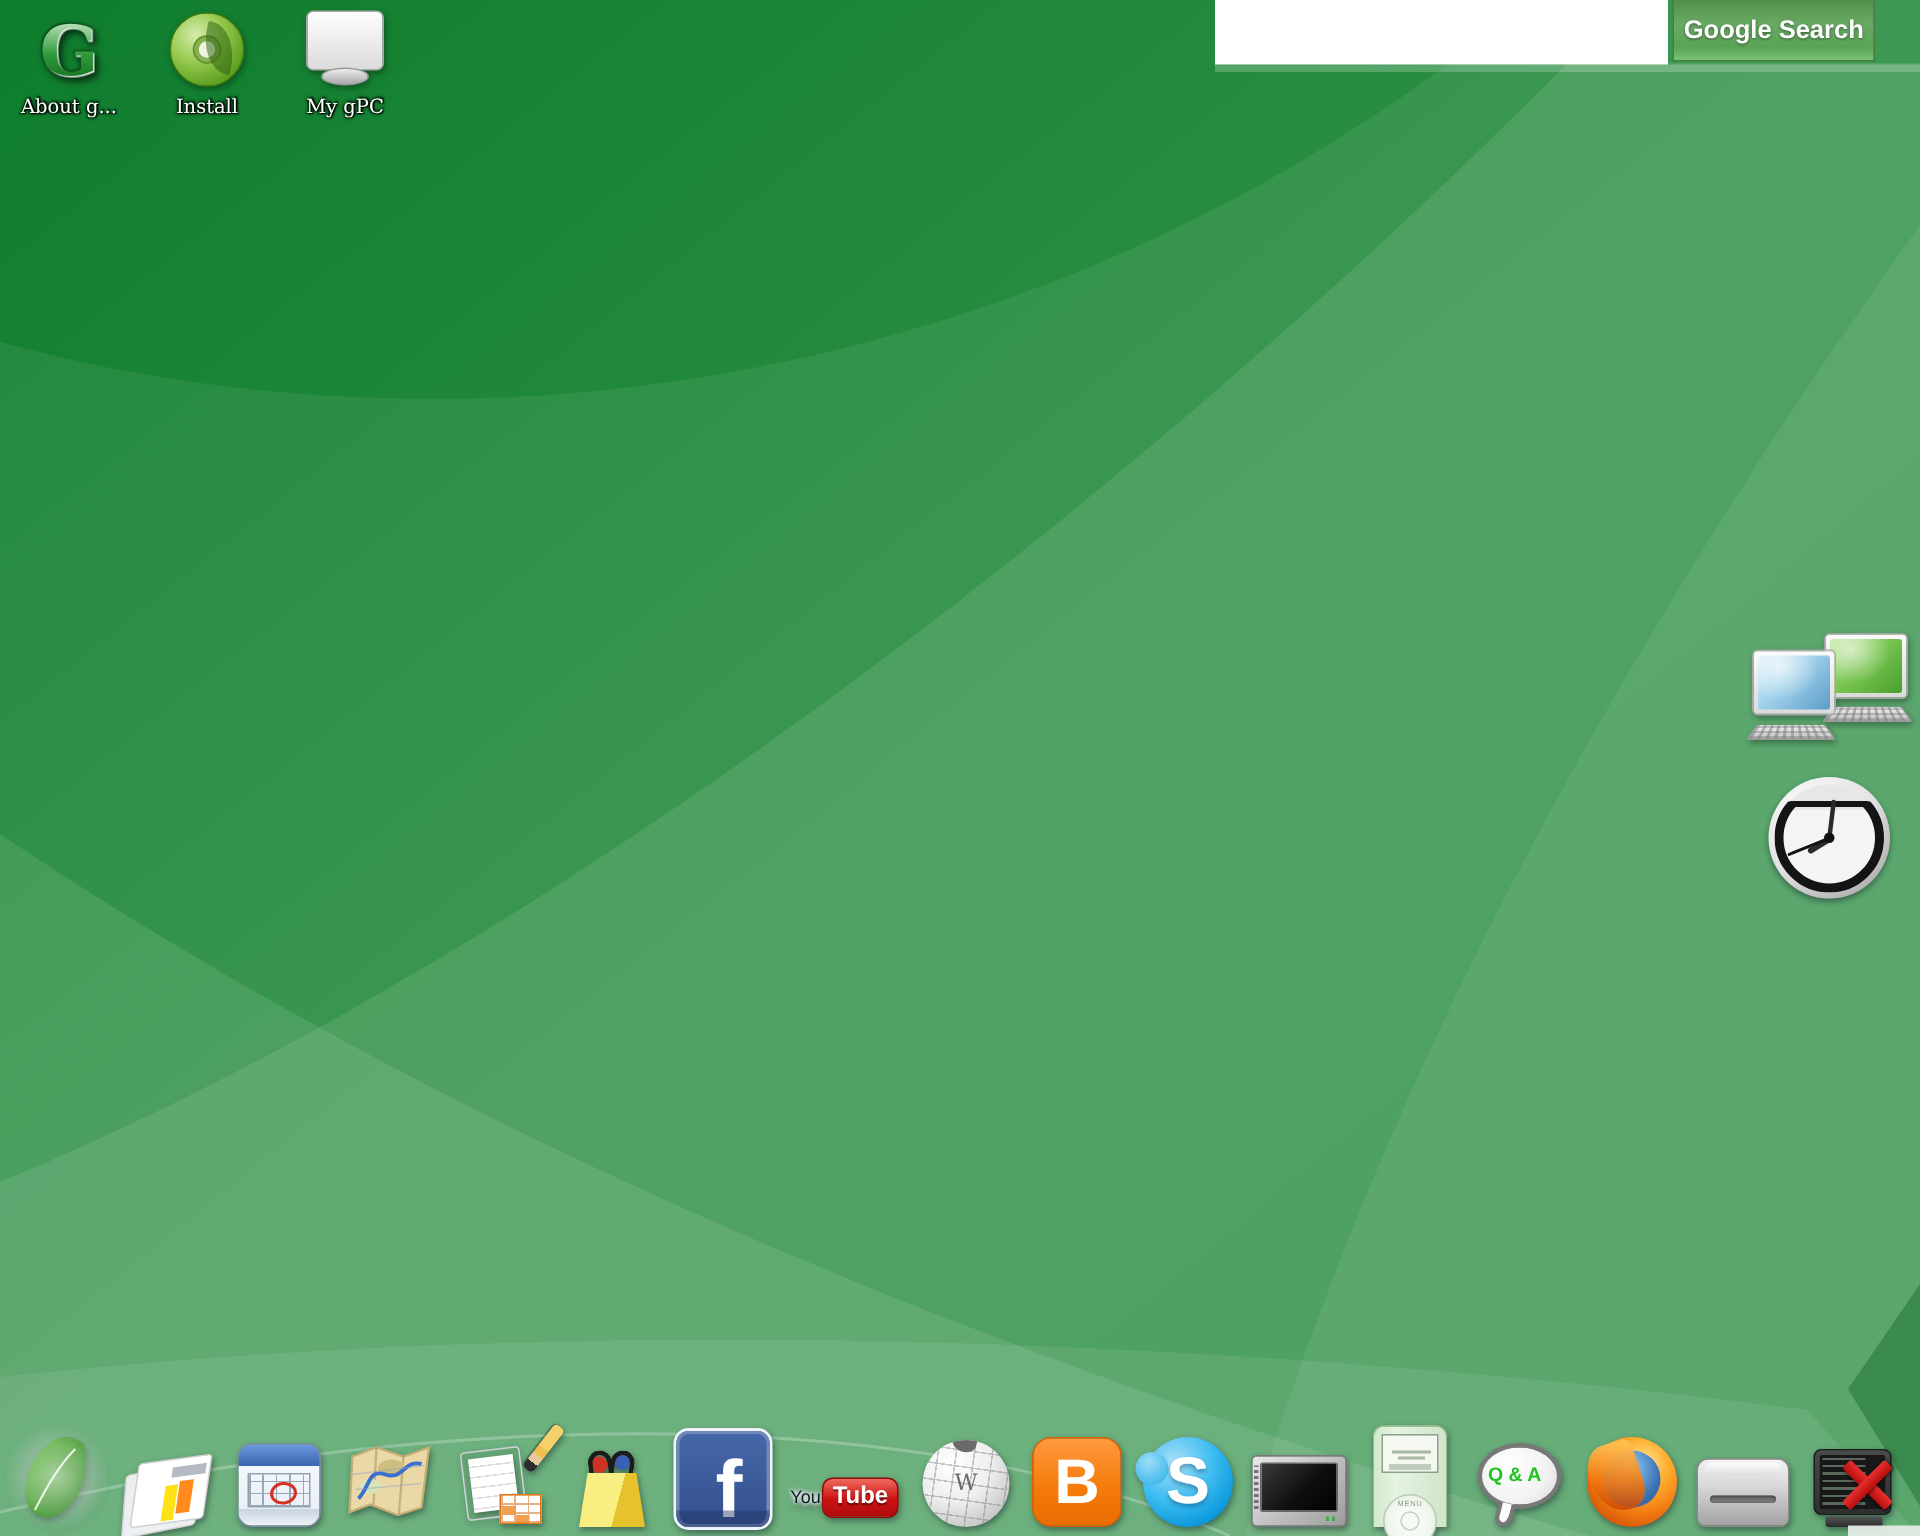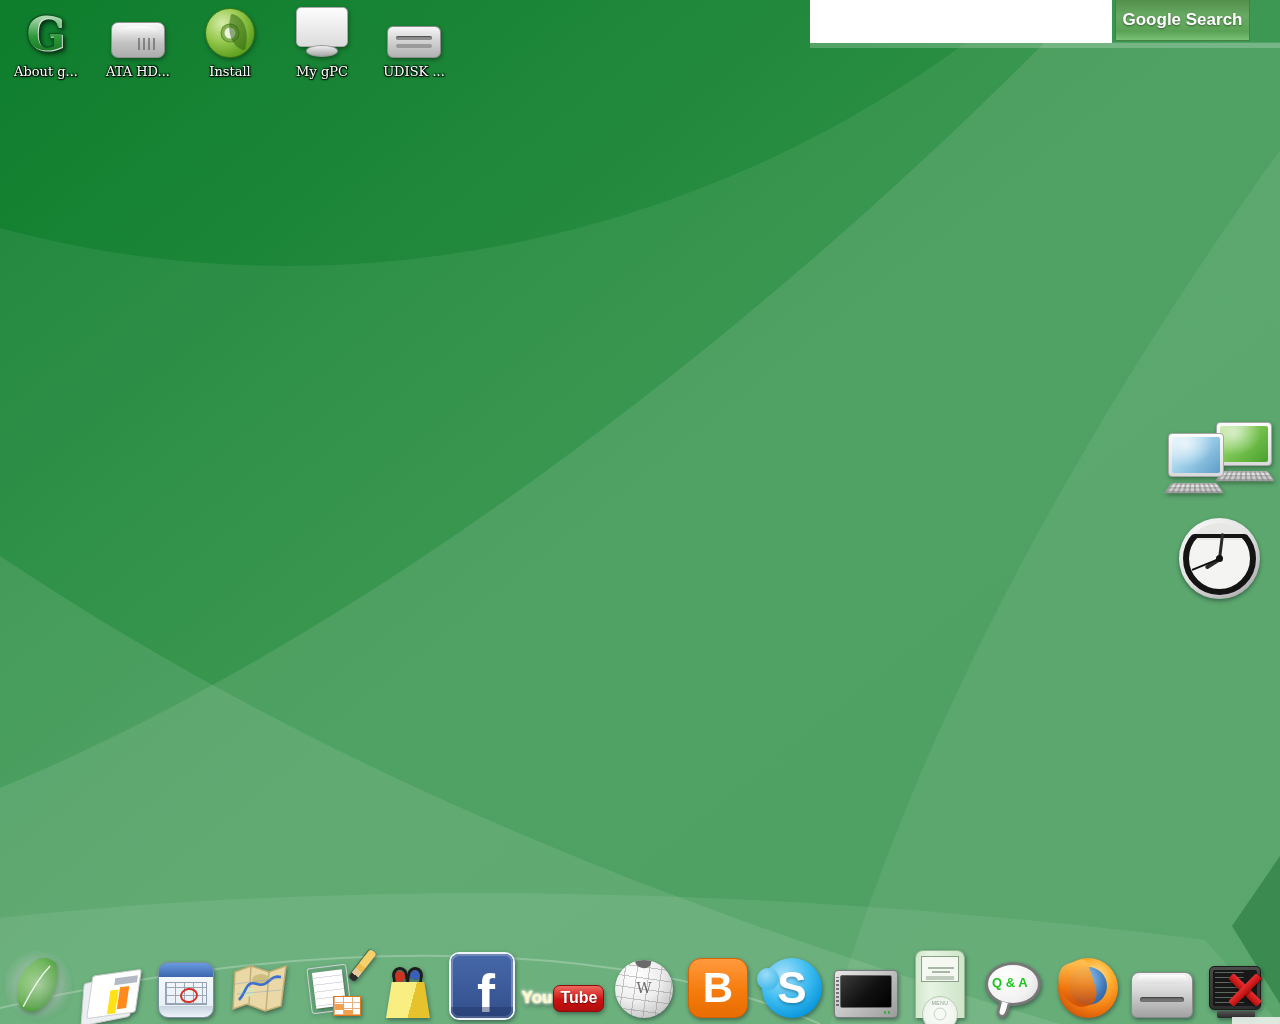--- a/index.html
+++ b/index.html
@@ -144,21 +144,21 @@
   .dk-bag .it-r { position: absolute; left: 9px; top: 7px; width: 11px; height: 11px; border-radius: 50%; background: #cc3322; }
   .dk-bag .it-b { position: absolute; left: 25px; top: 6px; width: 10px; height: 10px; border-radius: 50%; background: #3a5fb8; }
 
   .dk-fb { width: 62px; height: 64px; border-radius: 8px; background: linear-gradient(180deg,#4668a8,#3b5998 60%,#34508c);
     box-shadow: 0 0 0 2px #f0f4ff, inset 0 0 0 2px #7288b8; position: relative; overflow: hidden;
     display: flex; align-items: flex-end; justify-content: center; }
   .dk-fb .f { color: #fff; font-weight: bold; font-size: 54px; line-height: 50px; margin-right: -8px; }
   .dk-fb::after { content: ""; position: absolute; left: 0; right: 0; bottom: 0; height: 11px; background: rgba(30,50,100,.45); }
 
   .dk-yt { display: flex; align-items: center; gap: 1px; height: 40px; }
-  .dk-yt .you { font-weight: bold; font-size: 17px; color: #fef9c3; text-shadow: 0 0 3px #fff, 0 0 3px #fff, 0 0 4px #fff; }
+  .dk-yt .you { font-weight: normal; font-size: 12px; color: #0f172a; text-shadow: 0 0 3px #fff, 0 0 3px #fff, 0 0 4px #fff; }
   .dk-yt .tube { background: linear-gradient(180deg, #ee6a5e 0%, #cc1111 55%, #b00d0d 100%); color: #fff; font-weight: bold;
     font-size: 16px; padding: 3px 6px 4px; border-radius: 7px; text-shadow: 0 1px 1px rgba(0,0,0,.5); border: 1px solid #8f0a0a; }
 
   .dk-wiki { position: relative; width: 58px; height: 58px; border-radius: 50%;
     background: radial-gradient(circle at 36% 28%, #ffffff 0%, #eeeeee 45%, #c8c8c8 78%, #a2a2a2 100%); overflow: hidden; }
   .dk-wiki::before { content: ""; position: absolute; inset: 0; border-radius: 50%; opacity: .55;
     background: repeating-linear-gradient(8deg, transparent 0 10px, rgba(130,130,130,.8) 10px 11px),
                 repeating-linear-gradient(98deg, transparent 0 11px, rgba(130,130,130,.8) 11px 12px); }
   .dk-wiki::after { content: ""; position: absolute; left: 20px; top: -4px; width: 16px; height: 12px; background: #6a6a6a;
     border-radius: 0 0 60% 60%; transform: rotate(14deg); }
@@ -257,41 +257,29 @@
 
 <div class="desk-icons">
   <div class="desk-icon">
     <div class="ic">
         <span class="di-g">G</span>
       </div>
     <span class="lbl">About g...</span>
   </div>
   <div class="desk-icon">
     <div class="ic">
-        <span class="di-hd"></span>
-      </div>
-    <span class="lbl">ATA HD...</span>
-  </div>
-  <div class="desk-icon">
-    <div class="ic">
         <span class="di-disc"></span>
       </div>
     <span class="lbl">Install</span>
   </div>
   <div class="desk-icon">
     <div class="ic">
         <span class="di-mon"><span class="scr"></span></span>
       </div>
     <span class="lbl">My gPC</span>
-  </div>
-  <div class="desk-icon">
-    <div class="ic">
-        <span class="di-udisk"></span>
-      </div>
-    <span class="lbl">UDISK ...</span>
   </div>
 </div>
 
 <div class="gsearch">
   <input type="text" value="" style="">
   <div class="gbtn">Google Search</div>
 </div>
 <div class="gsearch-stripe"></div>
 
 <div class="computers">

